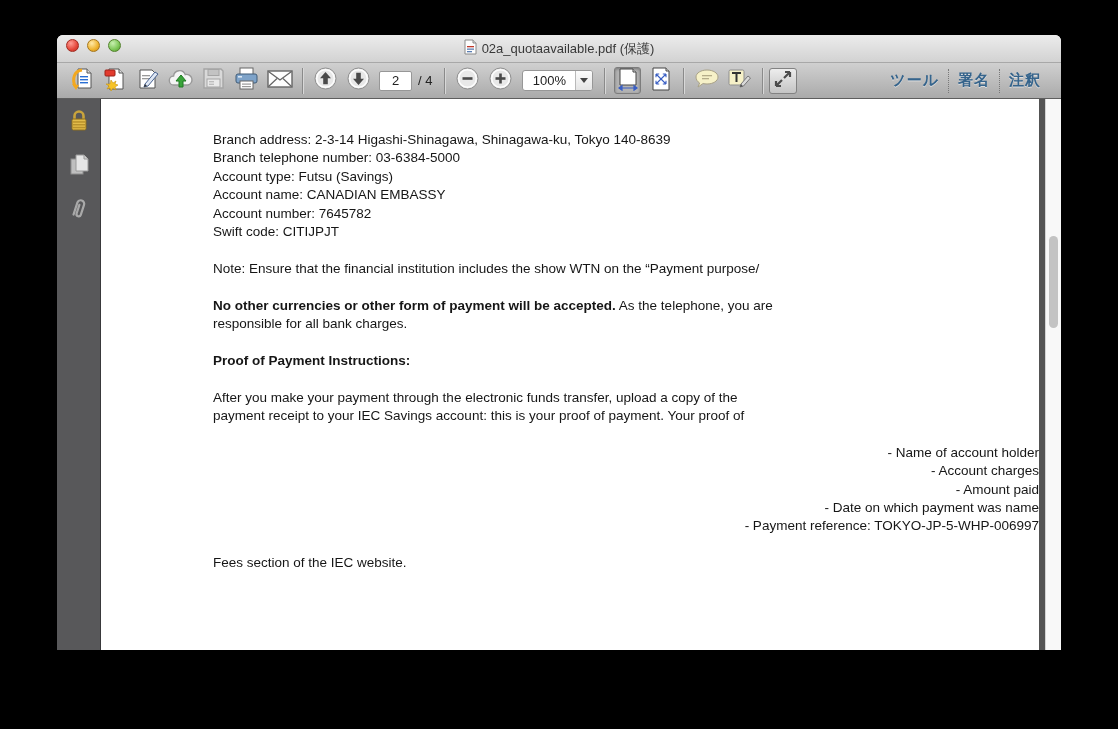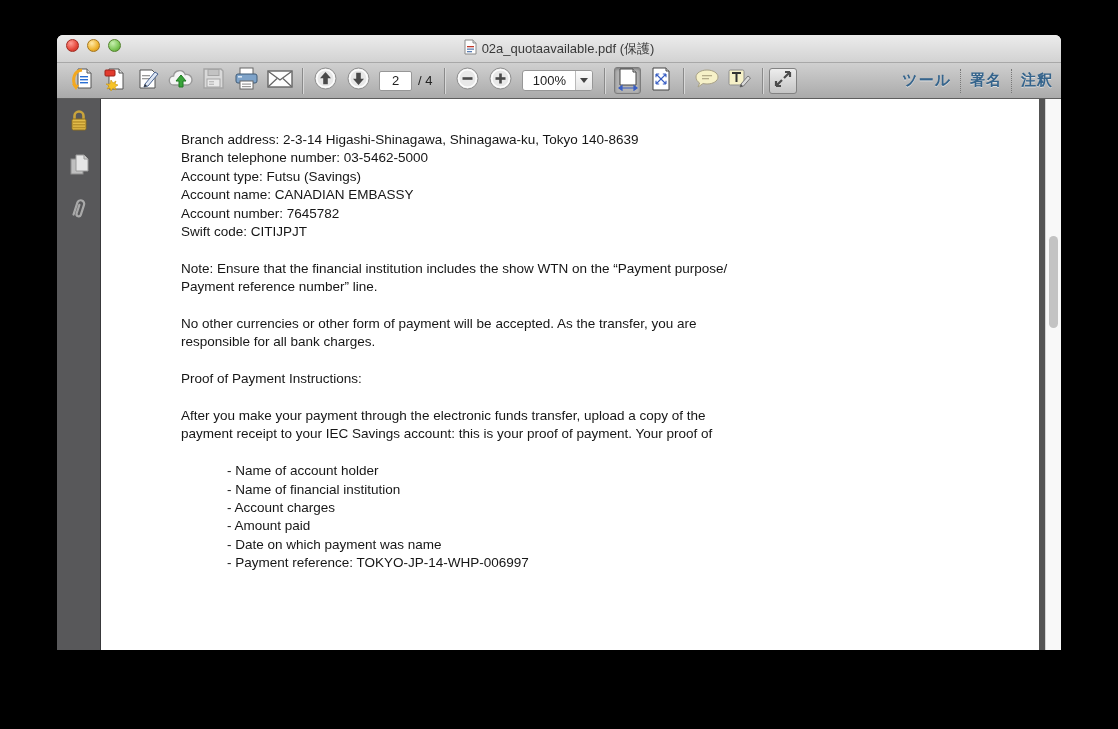--- a/index.html
+++ b/index.html
@@ -46,37 +46,37 @@
                display:flex; align-items:center; justify-content:center; }
   .caret { width:0; height:0; border-left:4px solid transparent;
            border-right:4px solid transparent; border-top:5px solid #444; }
 
   .tb.pressed { background:#b3b3b3; border:1px solid #7c7c7c;
                 box-shadow:inset 0 1px 3px rgba(0,0,0,.35); }
   .fsbtn { width:28px; height:26px; border:1px solid #828282; border-radius:3px;
            background:linear-gradient(#ededed,#c4c4c4);
            display:flex; align-items:center; justify-content:center; }
 
-  .right-labels { margin-left:auto; display:flex; align-items:center; margin-right:0; }
+  .right-labels { margin-left:auto; display:flex; align-items:center; margin-right:12px; }
   .jl { font-size:15px; font-weight:bold; color:#35648c; letter-spacing:1px;
         text-shadow:0 1px 0 rgba(255,255,255,.5); cursor:default; }
 
   
   .content { display:flex; height:556px; }
   .sidebar { width:44px; background:#58585a; border-right:1px solid #39393b;
              display:flex; flex-direction:column; align-items:center;
              padding-top:12px; gap:20px; }
   .sb { width:24px; height:24px; display:flex; align-items:center; justify-content:center; }
 
   .page { flex:1; background:#fff; position:relative; overflow:hidden; }
-  .doc { padding:32px 0 0 80px; font-size:13.5px; line-height:18.4px; color:#161616; }
+  .doc { padding:32px 0 0 112px; font-size:13.5px; line-height:18.4px; color:#161616; }
   .doc .line { white-space:pre; }
   .gap { height:18.4px; }
-  .b { font-weight:normal; }
-  .list { padding-left:46px; }
+  .b { font-weight:bold; }
+  .list { padding-left:46px;text-align:right; }
 
   .gutter { width:6px; background:#545454; }
   .scrollbar { width:16px; background:#f8f8f8; border-left:1px solid #d4d4d4;
                position:relative; }
   .thumb { position:absolute; left:3px; top:137px; width:9px; height:92px;
            border-radius:5px; background:#c3c3c3; }
 </style>
 </head>
 <body>
 
@@ -338,58 +338,57 @@
               <path d="M7.5 20V7.5a3.5 3.5 0 0 1 7 0V18a2.2 2.2 0 0 1-4.4 0V9" fill="none" stroke="#a9a9a9" stroke-width="2.2" stroke-linecap="round"></path>
             </g>
           </svg>
         </span>
       </div>
     </div>
 
     <div class="page">
       <div class="doc">
         <div class="line">Branch address: 2-3-14 Higashi-Shinagawa, Shinagawa-ku, Tokyo 140-8639</div>
-        <div class="line">Branch telephone number: 03-5462-5000</div>
+        <div class="line">Branch telephone number: 03-6384-5000</div>
         <div class="line">Account type: Futsu (Savings)</div>
         <div class="line">Account name: CANADIAN EMBASSY</div>
         <div class="line">Account number: 7645782</div>
         <div class="line">Swift code: CITIJPJT</div>
 
         <div class="gap"></div>
 
         <div class="line">Note: Ensure that the financial institution includes the show WTN on the “Payment purpose/</div>
-        <div class="line">Payment reference number” line.</div>
-
-        <div class="gap"></div>
-
-        <div class="line"><span class="b">No other currencies or other form of payment will be accepted.</span><span> As the transfer, you are</span></div>
+
+        <div class="gap"></div>
+
+        <div class="line"><span class="b">No other currencies or other form of payment will be accepted.</span><span> As the telephone, you are</span></div>
         <div class="line">responsible for all bank charges.</div>
 
         <div class="gap"></div>
 
         <div class="line b">Proof of Payment Instructions:</div>
 
         <div class="gap"></div>
 
         <div class="line">After you make your payment through the electronic funds transfer, upload a copy of the</div>
         <div class="line">payment receipt to your IEC Savings account: this is your proof of payment. Your proof of</div>
 
         <div class="gap"></div>
 
         <div class="list">
           <div class="line">- Name of account holder</div>
-          <div class="line">- Name of financial institution</div>
           <div class="line">- Account charges</div>
           <div class="line">- Amount paid</div>
           <div class="line">- Date on which payment was name</div>
-          <div class="line">- Payment reference: TOKYO-JP-14-WHP-006997</div>
+          <div class="line">- Payment reference: TOKYO-JP-5-WHP-006997</div>
         </div>
 
         <div class="gap"></div>
 
+        <div class="line">Fees section of the IEC website.</div>
       </div>
     </div>
 
     <div class="gutter"></div>
 
     <div class="scrollbar">
       <div class="thumb"></div>
     </div>
   </div>
 </div>

